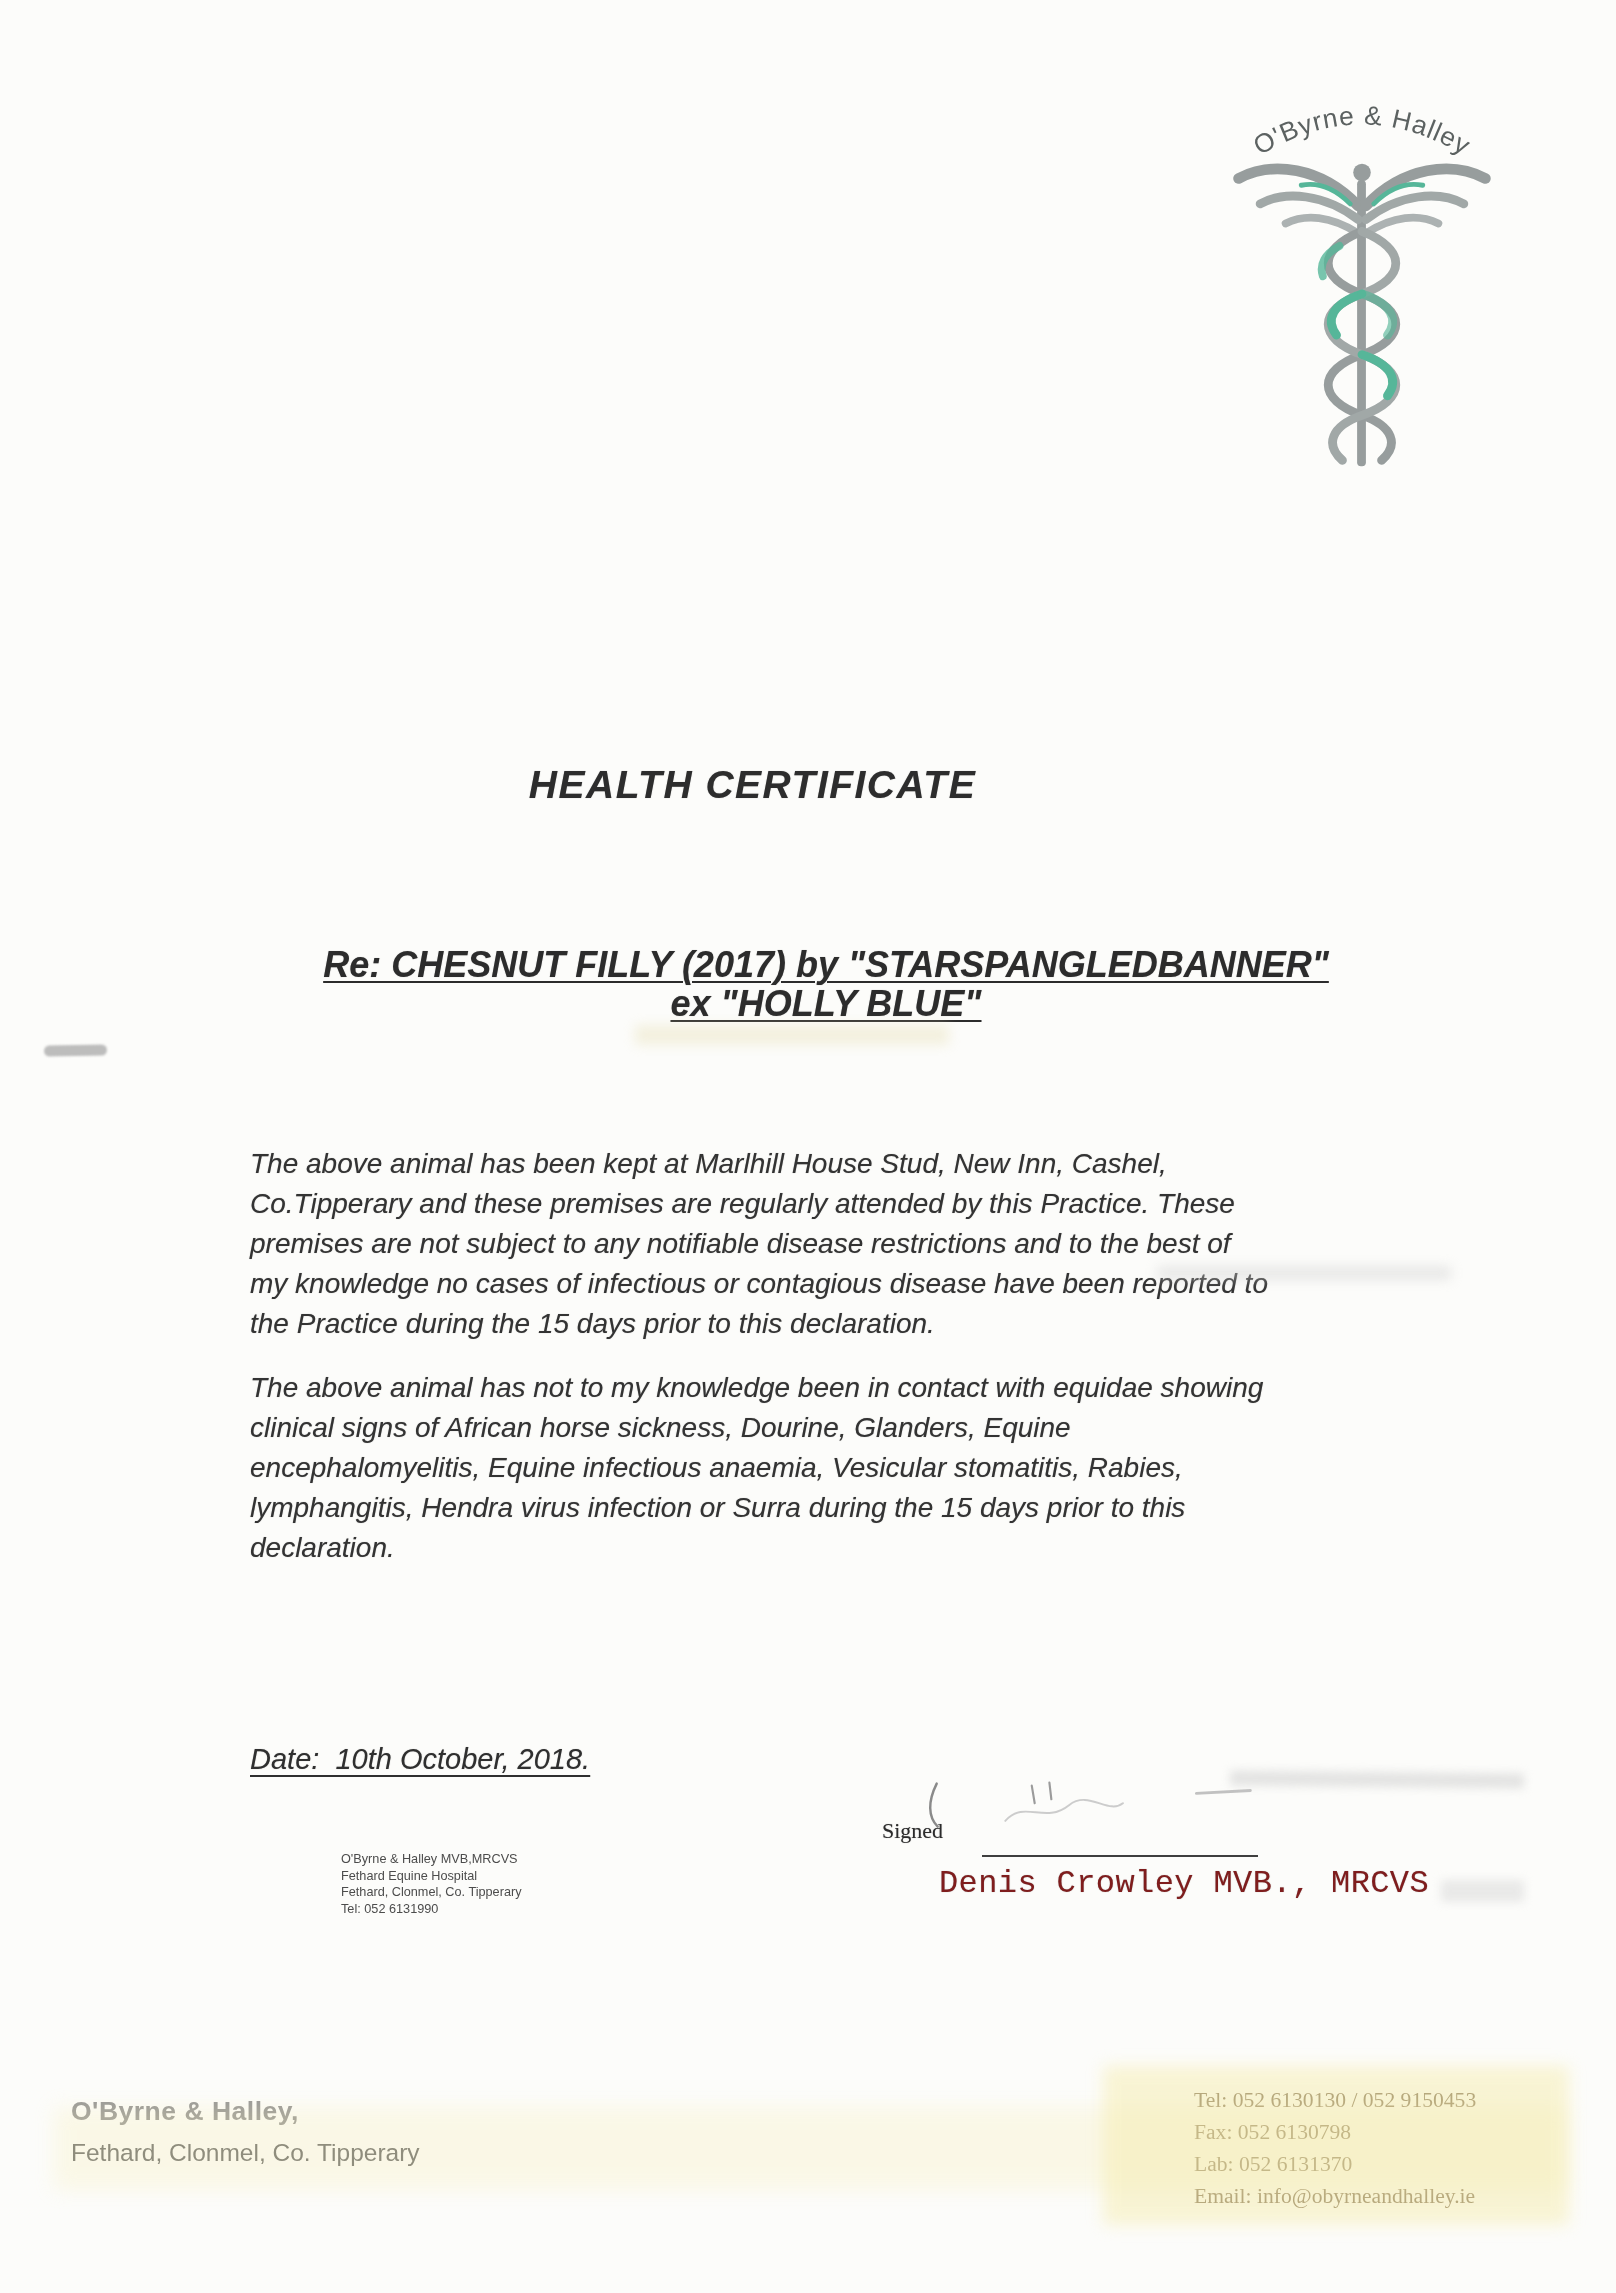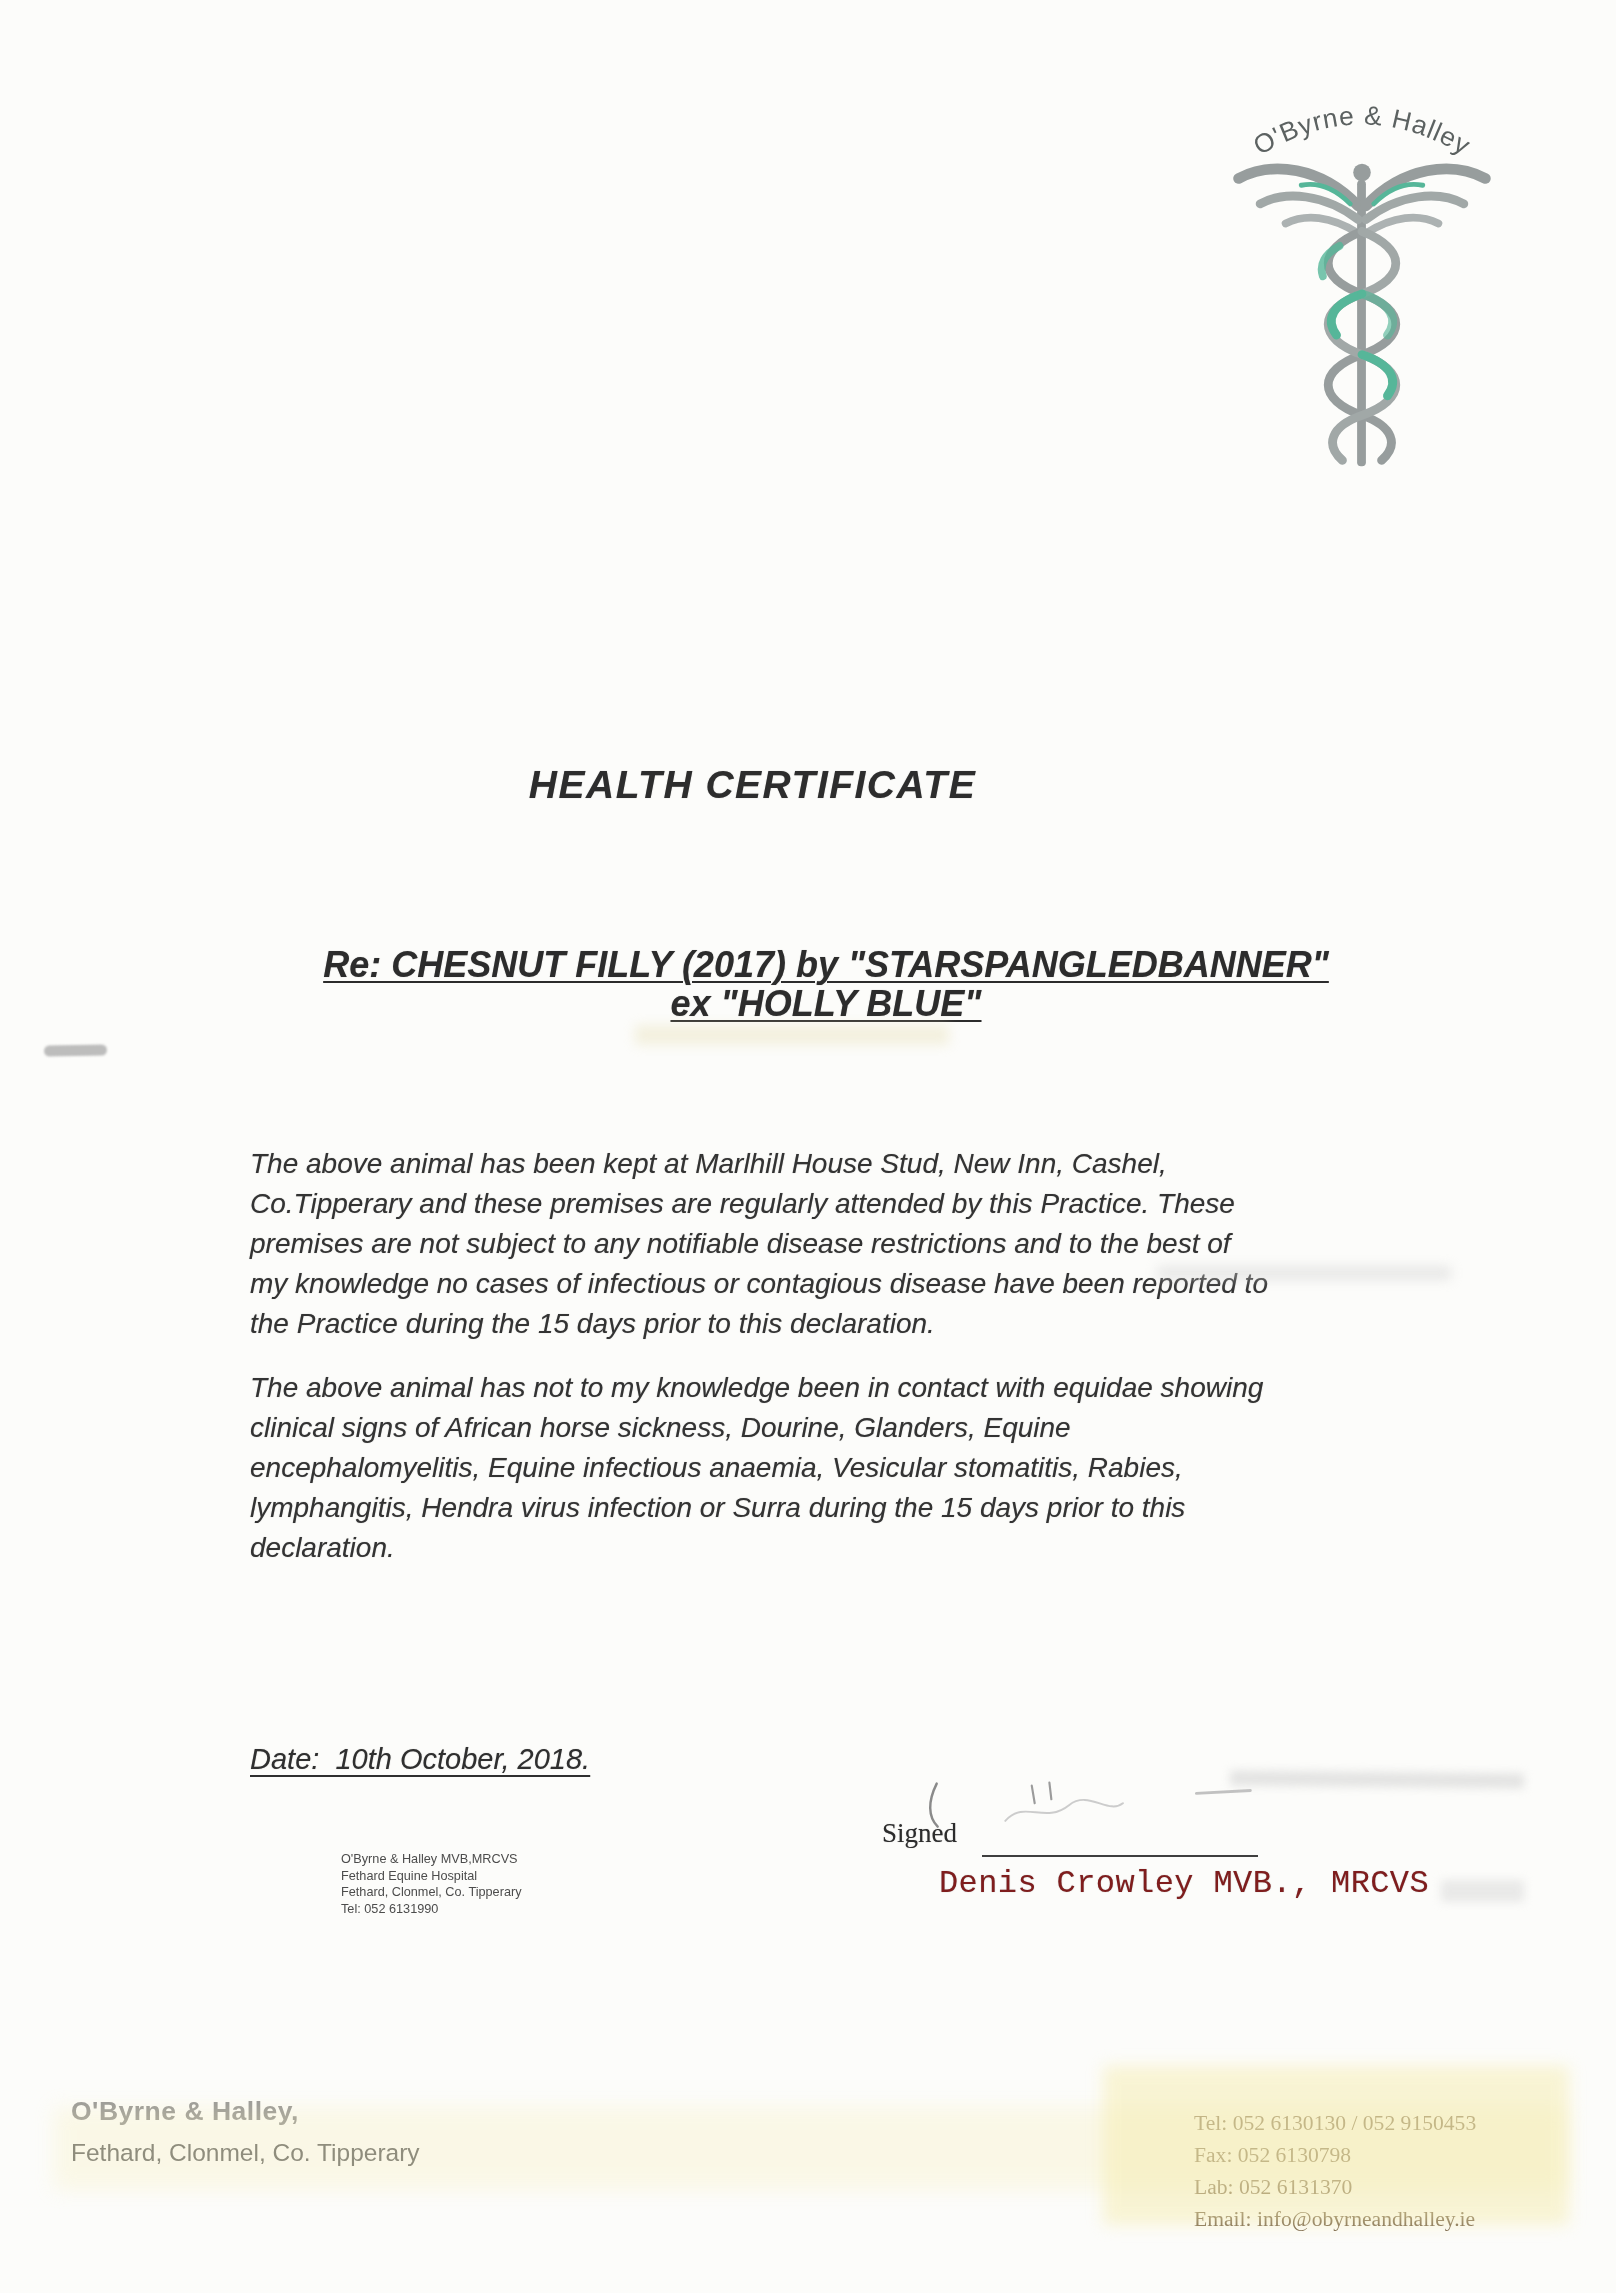--- a/index.html
+++ b/index.html
@@ -51,29 +51,29 @@
     text-underline-offset:5.9px; white-space:pre;
   }
 
   
   .stamp {
     position:absolute; left:341px; top:1851px; width:186px; text-align:left;
     font-size:12.7px; line-height:16.7px; color:#4c4c4c; filter:blur(0.4px);
   }
 
   
-  .signed-label { position:absolute; left:882px; top:1818px; font-family:"Liberation Serif",serif; font-size:27px; color:#2c2c2c; }
+  .signed-label { position:absolute; left:882px; top:1818px; font-family:"Liberation Serif",serif; font-size:22px; color:#2c2c2c; }
   .sign-line { position:absolute; left:982px; top:1855px; width:276px; height:0; border-bottom:2.9px solid #3f3f3f; }
   .signatory { position:absolute; left:939px; top:1865px; font-family:Liberation Mono, monospace; font-size:32px; color:#7f1d1d; letter-spacing:0.4px; }
   .sig-svg { position:absolute; left:912px; top:1764px; width:363px; height:98px; }
 
   
   .footer-left-name { position:absolute; left:71px; top:2096px; font-size:26.5px; font-weight:bold; color:#979797; letter-spacing:0.5px; filter:blur(0.4px); }
   .footer-left-addr { position:absolute; left:71px; top:2139px; font-size:24.5px; color:#6d6d6d; filter:blur(0.3px); }
-  .footer-right { position:absolute; left:1194px; top:2084px; font-family:"Liberation Serif",serif; font-size:21.6px; line-height:32px; color:var(--footer-sepia,#76624a); filter:blur(0.3px);margin-top:23px; }
+  .footer-right { position:absolute; left:1194px; top:2084px; font-family:"Liberation Serif",serif; font-size:21.6px; line-height:32px; color:var(--footer-sepia,#76624a); filter:blur(0.3px); }
 
   
   .art { position:absolute; pointer-events:none; }
   .art-band-bottom { left:54px; top:2107px; width:1514px; height:83px; background:var(--highlight-yellow,#f5ecae); opacity:.25; filter:blur(9.8px); }
   .art-block-right { left:1103px; top:2066px; width:466px; height:159px; background:var(--highlight-yellow,#f5ecae); opacity:.5; filter:blur(7.8px); }
   .art-dash-left { left:44px; top:1045px; width:63px; height:10.8px; background:#a8a8a8; border-radius:5.9px; filter:blur(1.2px); opacity:.75; transform:rotate(-1deg); }
   .art-smudge-subject { left:635px; top:1025px; width:314px; height:19.6px; background:#e9e2bd; filter:blur(5.9px); opacity:.45; }
   .art-smudge-p1 { left:1157px; top:1266px; width:294px; height:13.7px; background:#d0d0d0; filter:blur(5.9px); opacity:.45; }
   .art-smear-sign { left:1230px; top:1772px; width:294px; height:14.7px; background:#cfcfcf; filter:blur(4.9px); opacity:.55; transform:rotate(.6deg); }
   .art-smudge-denis { left:1441px; top:1880px; width:83px; height:21.6px; background:#d6d6d6; filter:blur(4.9px); opacity:.5; }

